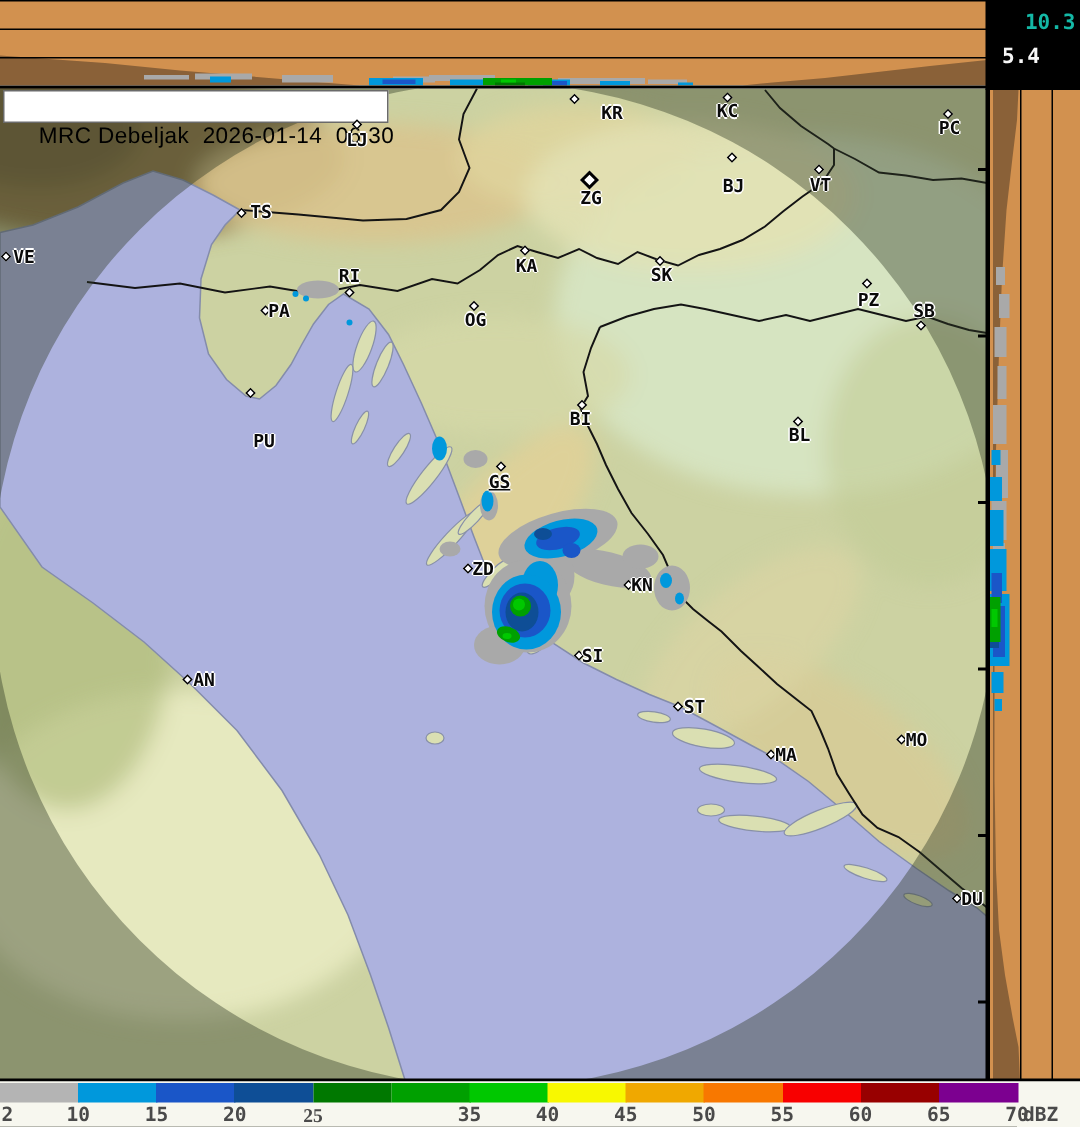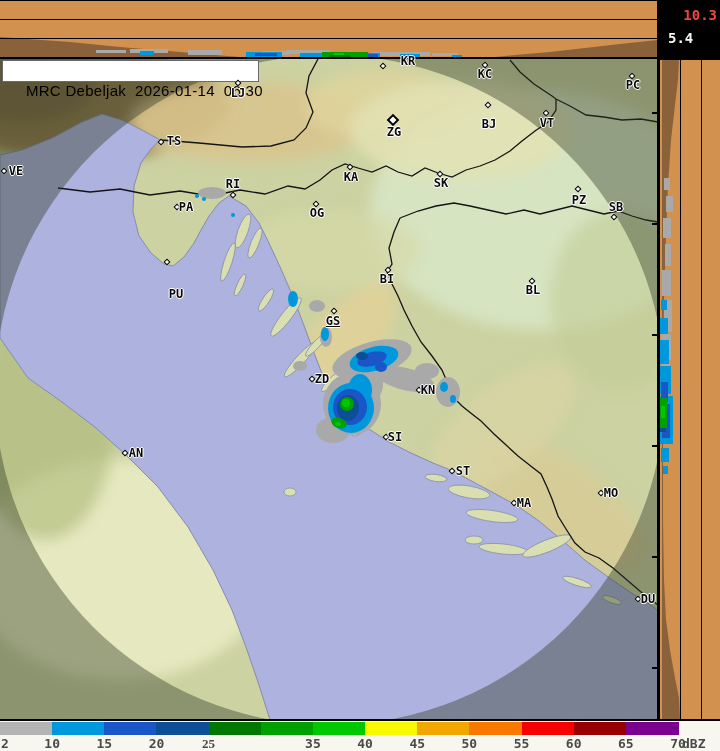--- a/index.html
+++ b/index.html
@@ -4,21 +4,21 @@
 <style>
   html,body{margin:0;padding:0;background:#2a2a2a;}
   .canvas{position:relative;width:720px;height:751px;background:#f7f7ef;overflow:hidden;
           font-family:"DejaVu Sans Mono",monospace;}
   svg.gfx{position:absolute;left:0;top:0;display:block;}
   .titlebox{position:absolute;left:2px;top:60px;width:250px;height:20px;background:#ffffff;
             border:1px solid #6a6a6a;font:15px "Liberation Sans",sans-serif;color:#000000;
             line-height:20px;padding-left:5px;white-space:pre;letter-spacing:.3px;}
   .corner{position:absolute;left:657px;top:0;width:63px;height:60px;background:#000;
           font:bold 14px "DejaVu Sans Mono",monospace;}
-  .corner .v1{position:absolute;right:3px;top:7px;color:#ef4444;margin-left:28px;}
+  .corner .v1{position:absolute;right:3px;top:7px;color:#14b8a6;margin-left:28px;}
   .corner .v2{position:absolute;left:11px;top:30px;color:#f6f6f6;}
   .overlay-layer{position:absolute;left:0;top:0;width:720px;height:751px;pointer-events:none;}
   .city{position:absolute;transform:translate(-50%,-50%);font:bold 12px "DejaVu Sans Mono",monospace;
         color:#0a0a0a;text-shadow:1px 0 #fff,-1px 0 #fff,0 1px #fff,0 -1px #fff;white-space:nowrap;}
   .marker{position:absolute;width:5px;height:5px;border:1px solid #000;background:#fff;
           transform:translate(-50%,-50%) rotate(45deg);box-sizing:border-box;}
   .marker.large{width:9px;height:9px;border-width:2px;}
   .scalebar{position:absolute;left:0;top:721px;width:720px;height:30px;background:#f7f7ef;}
   .seg{position:absolute;top:1px;height:13px;}
   .tick{position:absolute;top:15px;font:bold 13px "DejaVu Sans Mono",monospace;color:#4a4a4a;
@@ -244,21 +244,21 @@
   </div>
 
   <div class="overlay-layer">
       <span class="marker" style="left: 4px; top: 171px;"></span>
       <span class="city" style="left: 16px; top: 171px;">VE</span>
       <span class="marker" style="left: 161px; top: 142px;"></span>
       <span class="city" style="left: 174px; top: 141px;">TS</span>
       <span class="marker" style="left: 238px; top: 83px;"></span>
       <span class="city" style="left: 238px; top: 93px;">LJ</span>
       <span class="marker" style="left: 383px; top: 66px;"></span>
-      <span class="city" style="left: 384px; top: 61px; padding-left: 48px;">KR</span>
+      <span class="city" style="left: 384px; top: 75px; padding-left: 48px;">KR</span>
       <span class="marker large" style="left: 393px; top: 120px;"></span>
       <span class="city" style="left: 394px; top: 132px;">ZG</span>
       <span class="marker" style="left: 485px; top: 65px;"></span>
       <span class="city" style="left: 485px; top: 74px;">KC</span>
       <span class="marker" style="left: 632px; top: 76px;"></span>
       <span class="city" style="left: 633px; top: 85px;">PC</span>
       <span class="marker" style="left: 488px; top: 105px;"></span>
       <span class="city" style="left: 489px; top: 124px;">BJ</span>
       <span class="marker" style="left: 546px; top: 113px;"></span>
       <span class="city" style="left: 547px; top: 123px;">VT</span>

